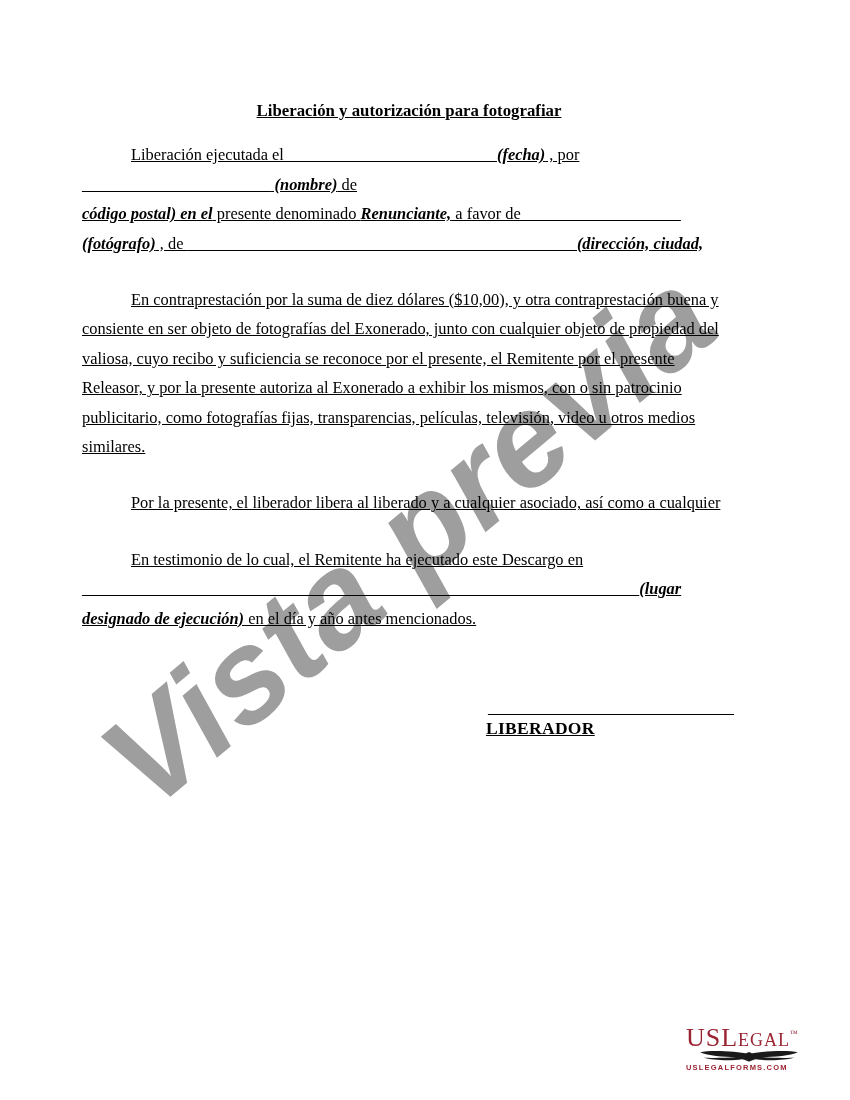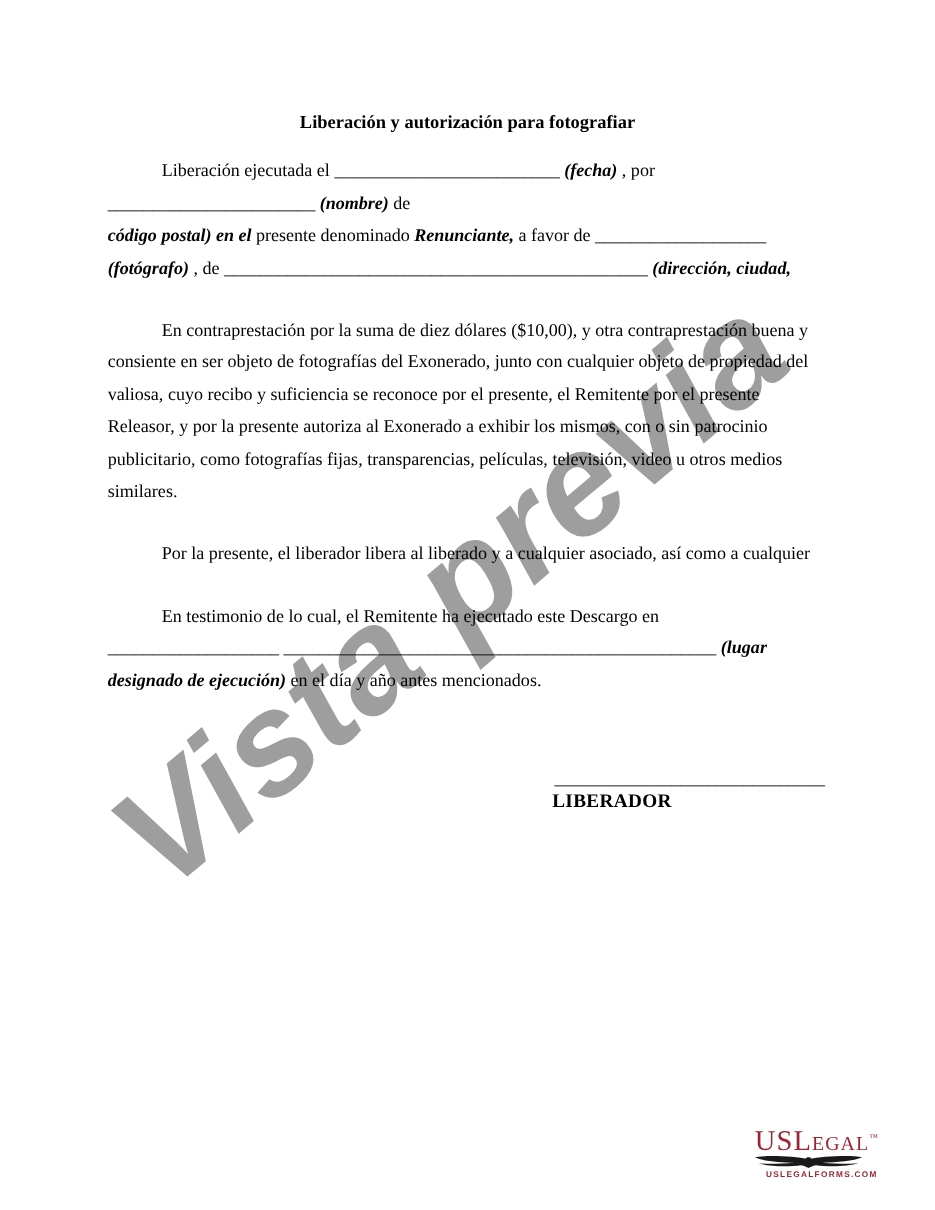--- a/index.html
+++ b/index.html
@@ -8,36 +8,36 @@
     overflow:hidden; font-family:"Liberation Serif","DejaVu Serif",serif; color:#000;
   }
   .watermark {
     position:absolute; left:408px; top:538px;
     transform:translate(-50%,-50%) rotate(-40deg);
     font-family:"Liberation Sans","DejaVu Sans",sans-serif;
     font-weight:bold; font-style:italic; font-size:132px;
     white-space:nowrap; z-index:1; letter-spacing:1px;
   }
   .content {
-    position:absolute; left:98px; top:96px; width:654px; z-index:2;
-    font-size:16.4px; line-height:29.4px;
+    position:absolute; left:82px; top:96px; width:654px; z-index:2;
+    font-size:16.4px; line-height:29.4px;text-decoration:underline;
   }
   .doc-title {
     margin:0 0 15px 0; text-align:center; font-weight:bold;
     font-size:16.8px; line-height:29.4px;
   }
   .para { margin:0 0 27px 0; }
   .para:last-child { margin-bottom:0; }
   .line { white-space:pre; }
   .line.indent { padding-left:49px; }
   .bi { font-weight:bold; font-style:italic; }
   .signature { margin-top:66px; margin-left:404px; }
   .sig-line { line-height:18px;text-align:center; }
   .sig-label { font-weight:bold; font-size:17.5px; line-height:22px; letter-spacing:0.3px; }
-  .logo { position:absolute; right:52px; top:1021px; width:126px; text-align:right; z-index:2; }
+  .logo { position:absolute; right:38px; top:1021px; width:126px; text-align:left; z-index:2; }
   .logo-text {
     font-family:"Liberation Serif","DejaVu Serif",serif;
     font-variant:small-caps; font-size:26px; line-height:25px; letter-spacing:1px;
   }
   .tm { font-size:8px; vertical-align:super; letter-spacing:0; }
   .eagle { display:block; margin:0 auto; }
   .logo-url {
     font-family:"Liberation Sans","DejaVu Sans",sans-serif;
     font-size:7.5px; font-weight:bold; letter-spacing:1.2px; margin-top:1px;
   }

